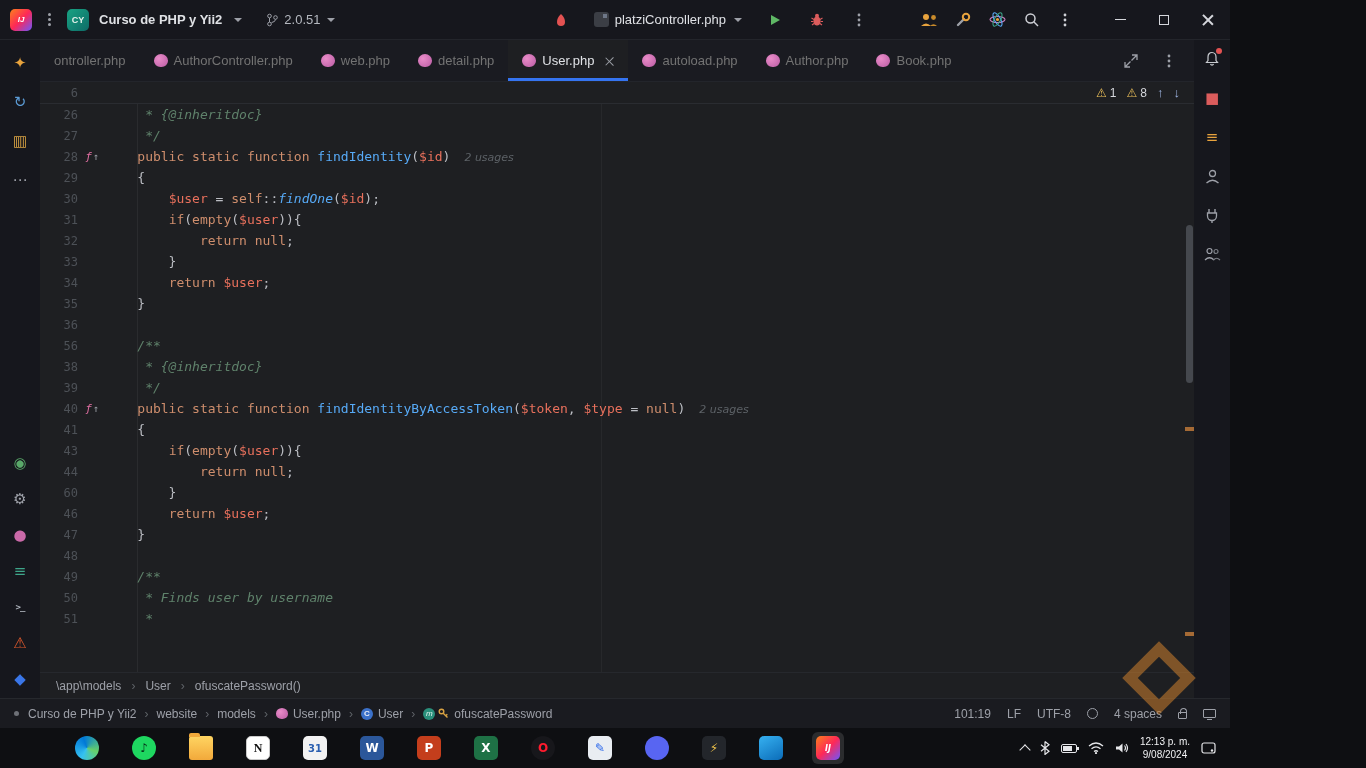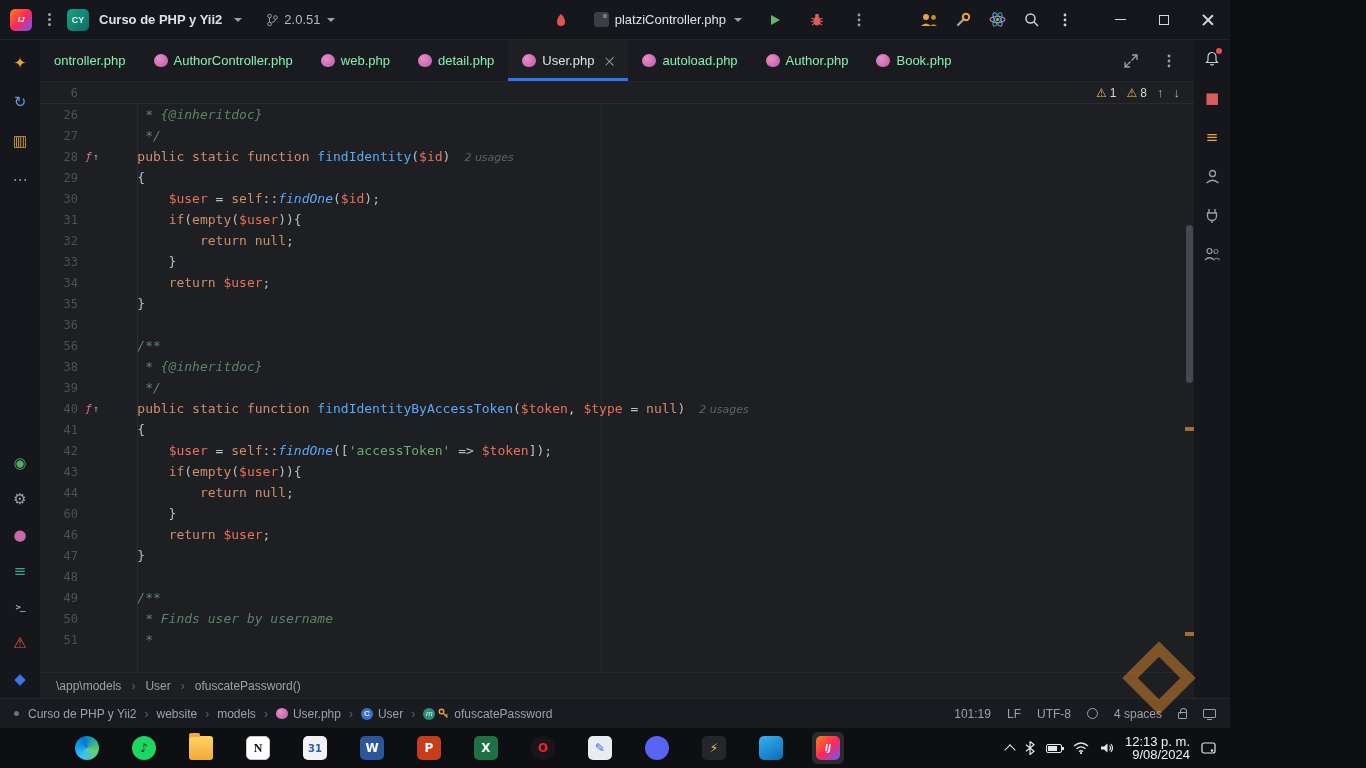--- a/index.html
+++ b/index.html
@@ -37,21 +37,21 @@
   .sgroup.bottom{margin-top:auto;gap:14px}
   .sicon{width:22px;height:22px;display:flex;align-items:center;justify-content:center;font-size:15px;border-radius:4px;cursor:pointer;font-family:"DejaVu Sans",sans-serif}
   .sicon.term{font-family:"DejaVu Sans Mono",monospace;font-size:9px;font-weight:bold;letter-spacing:-1px}
   .bellwrap{position:relative}
   .bellwrap .dot{position:absolute;right:1px;top:0;width:6px;height:6px;border-radius:50%;background:#E35252}
 
   
   .center{position:absolute;left:40px;right:36px;top:40px;bottom:70px;display:flex;flex-direction:column;background:#1E1F22}
   .tabbar{height:42px;flex:none;background:#1A1B21;display:flex;align-items:stretch;border-bottom:1px solid #23252B}
   .tabs{display:flex;align-items:stretch;overflow:hidden}
-  .tab{display:flex;align-items:center;gap:6px;padding:0 14px;color:#86efac;position:relative;cursor:pointer;white-space:nowrap}
+  .tab{display:flex;align-items:center;gap:6px;padding:0 14px;color:#737373;position:relative;cursor:pointer;white-space:nowrap}
   .tab.active{color:#DFE1E5;background:#1E1F22}
   .tab.active::after{content:"";position:absolute;left:0;right:0;bottom:0;height:3px;background:#3574F0}
   .ticon{width:14px;height:13px;flex:none;border-radius:50% 50% 46% 46%}
   .ticon.php{background:radial-gradient(circle at 35% 35%,#E98CC8,#B95BA3)}
   .ticon.sql{border-radius:3px;background:#3E6B5E;display:flex;align-items:center;justify-content:center;color:#CFE8DB;font-size:8px}
   .tclose{position:relative;width:10px;height:10px;margin-left:4px}
   .tclose::before,.tclose::after{content:"";position:absolute;left:4.5px;top:0;width:1.4px;height:11px;background:#9DA0A8}
   .tclose::before{transform:rotate(45deg)}.tclose::after{transform:rotate(-45deg)}
   .tab-actions{margin-left:auto;display:flex;align-items:center;gap:8px;padding-right:10px}
   .sticky{height:22px;flex:none;display:flex;align-items:center;background:#1E1F22;border-bottom:1px solid #2A2C31;font-family:"DejaVu Sans Mono",monospace;font-size:13px}
@@ -118,21 +118,21 @@
   .ticn.folder{background:linear-gradient(#FFD562,#F2A93B);border-radius:3px;position:relative}
   .ticn.folder::before{content:"";position:absolute;left:0;top:-3px;width:11px;height:4px;background:#F2A93B;border-radius:2px 2px 0 0}
   .ticn.notion{font-family:"Liberation Serif",serif;border:1px solid #C9C9C9}
   .ticn.calendar{font-size:10px}
   .ticn.intellij{background:linear-gradient(135deg,#FC801D,#FE2857 50%,#6B57FF);color:#fff;font-size:8px;font-style:italic}
   .tray{margin-left:auto;display:flex;align-items:center;gap:11px;padding-right:8px;color:#E6E7EA}
   .chev-up{width:8px;height:8px;border-left:1.6px solid #E6E7EA;border-top:1.6px solid #E6E7EA;transform:rotate(45deg);margin-top:3px}
   .batt{position:relative;width:16px;height:9px;border:1.2px solid #E6E7EA;border-radius:2px}
   .batt::before{content:"";position:absolute;left:1px;top:1px;bottom:1px;width:9px;background:#E6E7EA}
   .batt::after{content:"";position:absolute;right:-3px;top:2px;width:1.6px;height:3.5px;background:#E6E7EA}
-  .clock{text-align:right;font-size:13px;line-height:13px;color:#F0F1F3}
+  .clock{text-align:center;font-size:10px;line-height:13px;color:#F0F1F3}
   .tray svg{display:block}
 
   
   .watermark{position:absolute;left:1133px;top:652px;width:52px;height:52px;border:11px solid #E08A2E;transform:rotate(45deg);opacity:.5;z-index:8;pointer-events:none}
 </style>
 </head>
 <body>
 
 <div class="screen">
 
@@ -444,25 +444,20 @@
               <i class="ga">↑</i>
             </span>
             <span class="code"><span class="tk pl">    </span><span class="tk kw">public static function </span><span class="tk fn">findIdentityByAccessToken</span><span class="tk pl">(</span><span class="tk var">$token</span><span class="tk pl">, </span><span class="tk var">$type</span><span class="tk pl"> = </span><span class="tk kw">null</span><span class="tk pl">)</span><span class="inlay">2 usages</span></span>
           </div>
           <div class="line">
             <span class="ln">41</span>
             <span class="gut"></span>
             <span class="code"><span class="tk pl">    {</span></span>
           </div>
           <div class="line">
-            <span class="ln">42</span>
-            <span class="gut"></span>
-            <span class="code"><span class="tk pl">        </span><span class="tk var">$user</span><span class="tk pl"> = </span><span class="tk kw">self</span><span class="tk pl">::</span><span class="tk fni">findOne</span><span class="tk pl">([</span><span class="tk str">'accessToken'</span><span class="tk pl"> =&gt; </span><span class="tk var">$token</span><span class="tk pl">]);</span></span>
-          </div>
-          <div class="line">
             <span class="ln">43</span>
             <span class="gut"></span>
             <span class="code"><span class="tk pl">        </span><span class="tk kw">if</span><span class="tk pl">(</span><span class="tk kw">empty</span><span class="tk pl">(</span><span class="tk var">$user</span><span class="tk pl">)){</span></span>
           </div>
           <div class="line">
             <span class="ln">44</span>
             <span class="gut"></span>
             <span class="code"><span class="tk pl">            </span><span class="tk kw">return </span><span class="tk kw">null</span><span class="tk pl">;</span></span>
           </div>
           <div class="line">

